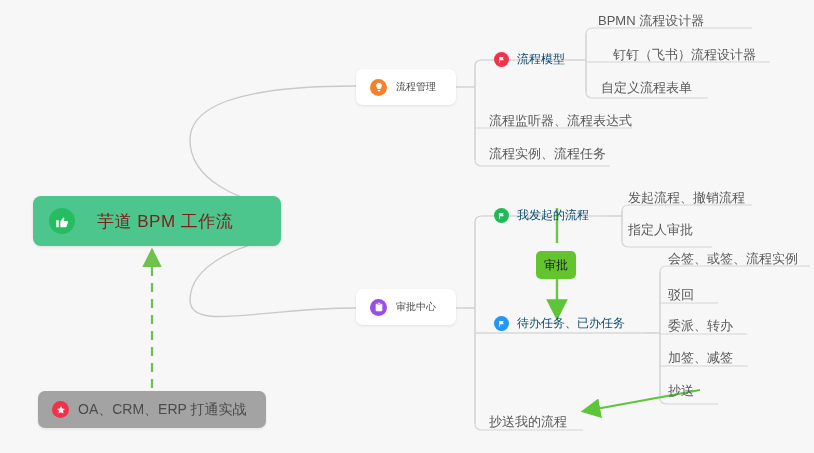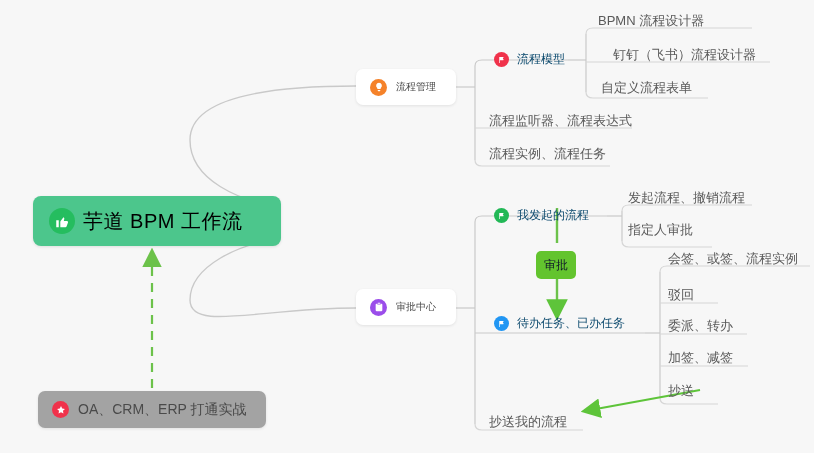--- a/index.html
+++ b/index.html
@@ -35,24 +35,24 @@
     width: 248px;
     height: 50px;
     background: #4cc68c;
     border-radius: 8px;
     display: flex;
     align-items: center;
     padding: 0 16px;
     box-shadow: 0 1px 3px rgba(0,0,0,0.10);
   }
   .root-label {
-    color: #000000;
-    font-size: 20px;
+    color: #7f1d1d;
+    font-size: 17px;
     letter-spacing: 0.5px;
-    margin-left: 8px;
+    margin-left: 22px;
     white-space: nowrap;
   }
 
   
   .branch-card {
     position: absolute;
     background: #ffffff;
     border-radius: 7px;
     height: 36px;
     display: flex;

